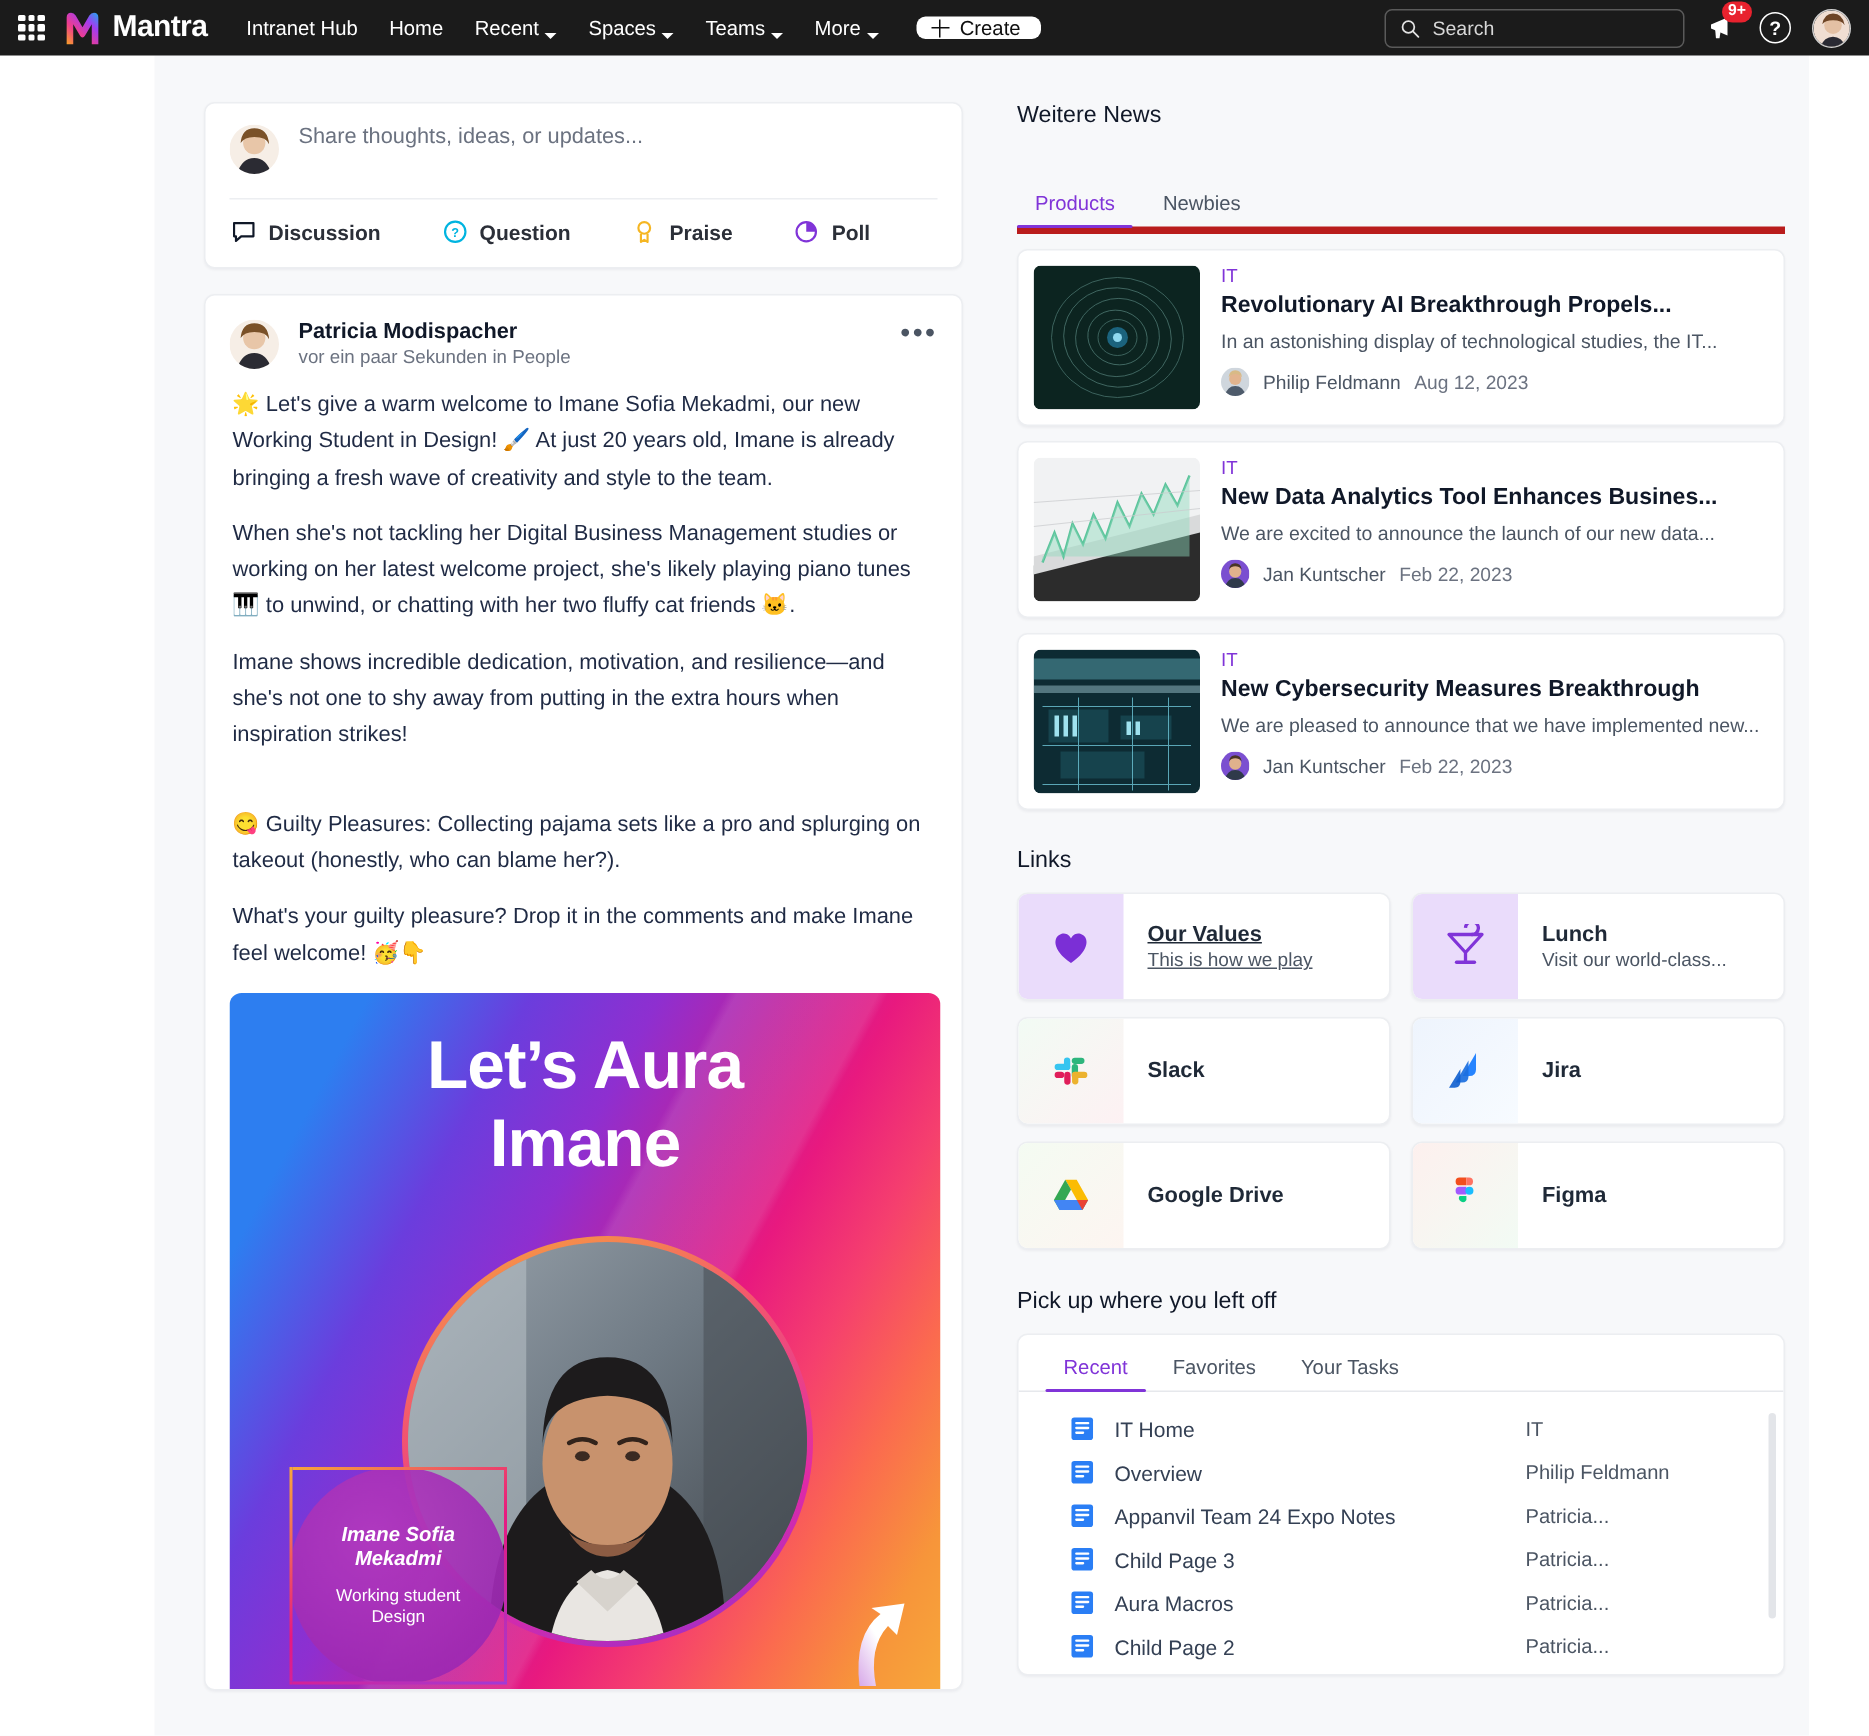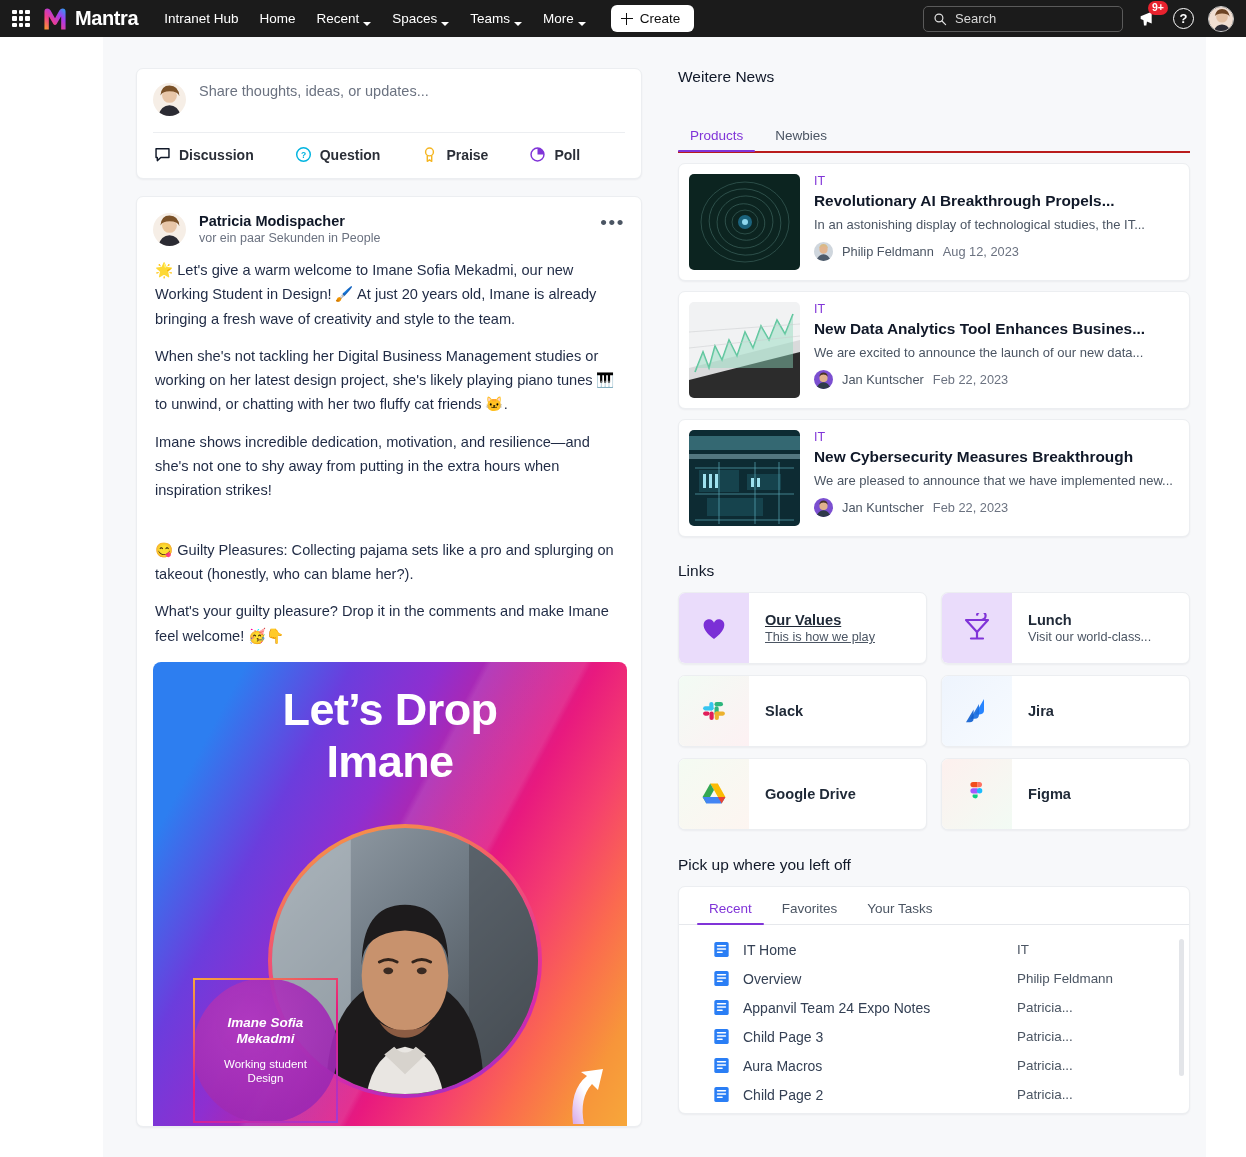--- a/index.html
+++ b/index.html
@@ -26,21 +26,21 @@
   .brand-name{ color:#fff; font-size:20px; font-weight:bold; letter-spacing:-0.4px; }
 
   .navlinks{ display:flex; align-items:center; gap:21px; }
   .navlink{ color:#ffffff; font-size:13.5px; display:flex; align-items:flex-end; gap:4px;
     cursor:pointer; white-space:nowrap; }
   .chev{ width:0;height:0;border-left:4px solid transparent;border-right:4px solid transparent;
     border-top:4.5px solid #fff; margin-top:2px; }
 
   .create-btn{
     margin-left:25px; background:#ffffff; color:#0e0e0e; border-radius:6px;
-    height:27px; padding:0 14px 0 10px; display:flex; align-items:center; gap:7px;
+    height:15px; padding:0 14px 0 10px; display:flex; align-items:center; gap:7px;
     font-size:13.5px; font-weight:500; cursor:pointer; border:none;
     font-family:"Liberation Sans", sans-serif;
   }
   .plus{ position:relative; width:12px; height:12px; }
   .plus:before,.plus:after{ content:""; position:absolute; background:#0e0e0e; }
   .plus:before{ left:5px; top:0; width:1.6px; height:12px;}
   .plus:after{ top:5px; left:0; height:1.6px; width:12px;}
 
   .nav-right{ margin-left:auto; display:flex; align-items:center; gap:14px; }
   .searchbox{
@@ -124,21 +124,21 @@
     border-image:linear-gradient(150deg,#f7a73a,#e8197f,#a03ad6) 1;
     display:flex; flex-direction:column; align-items:center; justify-content:center;
     color:#fff; text-align:center; overflow:hidden;
   }
   .nb-name{ font-size:13.5px; font-style:italic; font-weight:bold; line-height:16px; }
   .nb-role{ font-size:11.5px; line-height:14px; margin-top:10px; }
   .swoosh{ position:absolute; right:16px; bottom:2px; width:52px; height:66px; }
 
   
   .side-h{ font-size:15.5px; font-weight:normal; color:#101828; margin-bottom:12px; }
-  .tabs{ display:flex; gap:8px; border-bottom:2px solid #b91c1c;margin-top:36px; }
+  .tabs{ display:flex; gap:8px; border-bottom:5px solid #b91c1c;margin-top:36px; }
   .tab{ font-size:13.5px; color:#4b5563; padding:6px 12px 8px; cursor:pointer; position:relative;}
   .tab.active{ color:#8034d8; font-weight:500; }
   .tab.active:after{ content:""; position:absolute; left:0; right:0; bottom:-1px;
     height:2.4px; background:#8034d8; border-radius:2px;}
 
   .news-item{ display:flex; gap:14px; padding:10px; margin-top:10px; }
   .thumb{ width:111px; height:96px; border-radius:5px; flex:0 0 111px; overflow:hidden; }
   .news-cat{ font-size:12.5px; color:#8034d8; margin-bottom:3px; }
   .news-title{ font-size:15.4px; font-weight:bold; color:#101828; line-height:20px; }
   .news-desc{ font-size:13px; color:#4b5563; margin-top:5px; line-height:17px; }
@@ -329,31 +329,31 @@
           </div>
           <div>
             <div class="post-author">Patricia Modispacher</div>
             <div class="post-meta">vor ein paar Sekunden in People</div>
           </div>
           <div class="post-dots">•••</div>
         </div>
 
         <div class="post-body">
           <p>🌟 Let's give a warm welcome to Imane Sofia Mekadmi, our new Working Student in Design! 🖌️ At just 20 years old, Imane is already bringing a fresh wave of creativity and style to the team.</p>
-          <p>When she's not tackling her Digital Business Management studies or working on her latest design project, she's likely playing piano tunes 🎹 to unwind, or chatting with her two fluffy cat friends 🐱.</p>
+          <p>When she's not tackling her Digital Business Management studies or working on her latest welcome project, she's likely playing piano tunes 🎹 to unwind, or chatting with her two fluffy cat friends 🐱.</p>
           <p>Imane shows incredible dedication, motivation, and resilience—and she's not one to shy away from putting in the extra hours when inspiration strikes!</p>
           <p class="gap">😋 Guilty Pleasures: Collecting pajama sets like a pro and splurging on takeout (honestly, who can blame her?).</p>
           <p>What's your guilty pleasure? Drop it in the comments and make Imane feel welcome! 🥳👇</p>
         </div>
 
         <div class="poster">
           <div class="poster-bg"></div>
           <div class="poster-band"></div>
           <div class="poster-title">
-            <div>Let’s Drop</div>
+            <div>Let’s Aura</div>
             <div>Imane</div>
           </div>
 
           <div class="photo-ring">
             <div class="photo-inner">
               <svg viewBox="0 0 270 270" width="266" height="266">
                 <defs>
                   <linearGradient id="bgblur" x1="0" y1="0" x2="1" y2="1">
                     <stop offset="0" stop-color="#9aa4ad"></stop>
                     <stop offset="0.45" stop-color="#6f7a84"></stop>

